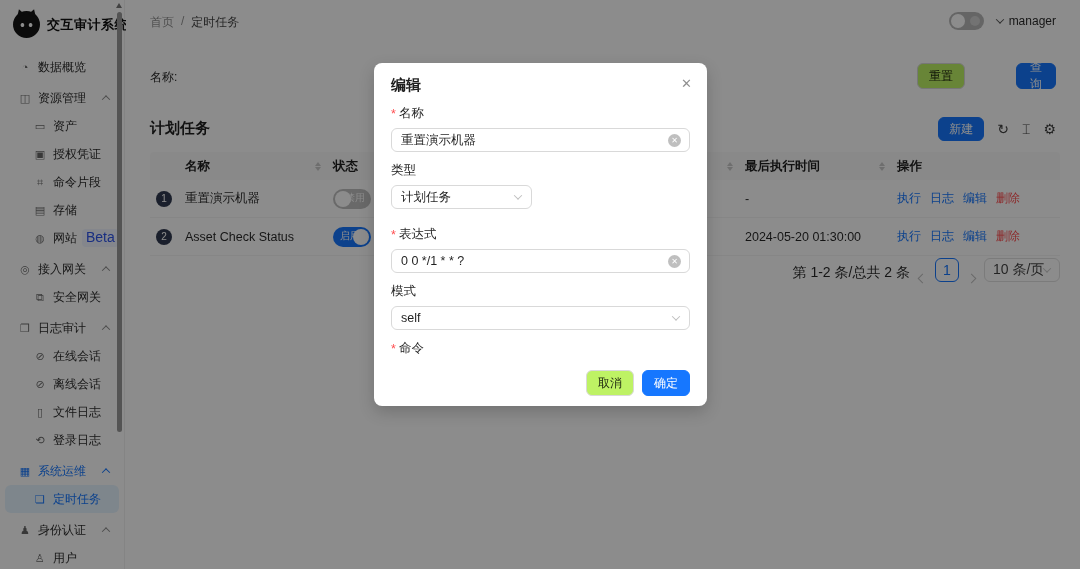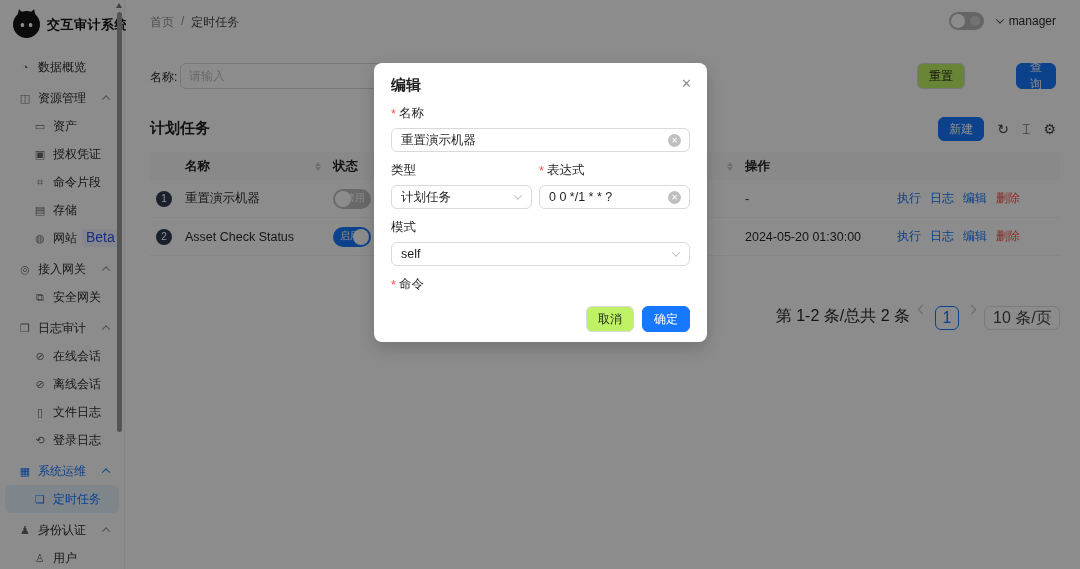--- a/index.html
+++ b/index.html
@@ -81,41 +81,41 @@
   .switch.off { background:rgba(0,0,0,.25); }
   .switch.on { background:#1677ff; }
   .switch .knob { position:absolute; top:2px; width:16px; height:16px; border-radius:50%; background:#fff; }
   .switch.off .knob { left:2px; } .switch.on .knob { right:2px; }
   .switch .sw-label { position:absolute; top:3.5px; line-height:1.2; }
   .switch.off .sw-label { right:6px; color:rgba(255,255,255,.95); }
   .switch.on .sw-label { left:7px; }
   .alink { font-size:12px; color:#1677ff; cursor:pointer; }
   .alink.danger { color:#ff4d4f; }
 
-  .pagination { position:absolute; right:20px; top:258px; display:flex; align-items:flex-start; gap:9px; font-size:16px; color:rgba(0,0,0,.85);margin-top:48px; }
+  .pagination { position:absolute; right:20px; top:258px; display:flex; align-items:flex-end; gap:9px; font-size:14px; color:rgba(0,0,0,.85); }
   .pg-arrow { width:7px; height:7px; border-right:1.5px solid rgba(0,0,0,.25); border-bottom:1.5px solid rgba(0,0,0,.25); cursor:pointer; }
   .pg-arrow.prev { transform:rotate(135deg); }
   .pg-arrow.next { transform:rotate(-45deg); }
   .pg-cur { width:24px; height:24px; border:1px solid #1677ff; border-radius:6px; color:#1677ff; display:flex; align-items:center; justify-content:center; background:#fff; cursor:pointer; }
   .pg-sizer { position:relative; width:76px; height:24px; border:1px solid #e0e0e0; border-radius:6px; display:flex; align-items:center; padding-left:8px; color:rgba(0,0,0,.75); cursor:pointer; }
   .pg-sizer .chev-down { position:absolute; right:9px; border-color:#c9c9c9; }
 
   
   .mask { position:absolute; inset:0; background:rgba(0,0,0,.45); z-index:10; }
   .modal { position:absolute; left:374px; top:63px; width:333px; z-index:20; background:#fff; border-radius:8px; box-shadow:0 6px 16px rgba(0,0,0,.18); padding:13px 17px 10px 17px; }
   .m-head { position:relative; margin-bottom:9px; }
   .m-title { font-size:15px; font-weight:bold; color:rgba(0,0,0,.88); }
   .m-close { position:absolute; right:-2px; top:0; font-size:13px; color:rgba(0,0,0,.45); cursor:pointer; line-height:1.2; }
   .m-label { display:flex; align-items:center; gap:3px; font-size:12.5px; color:rgba(0,0,0,.88); margin:10px 0 6px; }
   .req { color:#ff4d4f; font-size:12.5px; }
   .m-input, .m-select { position:relative; width:100%; height:24px; border:1px solid #d9d9d9; border-radius:6px; display:flex; align-items:center; padding:0 9px; font-size:12.5px; color:rgba(0,0,0,.88); background:#fff; }
   .m-input input { border:none; outline:none; width:100%; font-size:12.5px; color:rgba(0,0,0,.88); font-family:inherit; background:transparent; }
   .clear-ico { position:absolute; right:8px; width:13px; height:13px; border-radius:50%; background:rgba(0,0,0,.25); color:#fff; font-size:8px; display:flex; align-items:center; justify-content:center; cursor:pointer; }
   .m-select .chev-down { position:absolute; right:10px; border-color:#bfbfbf; }
-  .m-row { display:flex; gap:7px; }
+  .m-row { display:flex; gap:7px;flex-direction:column; }
   .m-col-type { width:141px; flex:0 0 auto; }
   .m-col-expr { flex:1; }
   .m-textarea { width:100%; height:52px; border:1px solid #d9d9d9; border-radius:6px; font-size:12.5px; color:rgba(0,0,0,.88); padding:4px 9px; resize:none; font-family:inherit; outline:none;
       background-image:linear-gradient(135deg, transparent 0 4px, #c9c9c9 4px 5px, transparent 5px 8px, #c9c9c9 8px 9px, transparent 9px);
       background-repeat:no-repeat; background-position:right bottom; background-size:11px 11px; }
   .m-footer { display:flex; justify-content:flex-end; gap:8px; margin-top:13px; }
 </style>
 </head>
 <body>
 
@@ -224,21 +224,20 @@
         </div>
         <div class="user-wrap">
           <span class="chev-down"></span>
           <span class="user-name">manager</span>
         </div>
       </div>
     </div>
 
     <div class="filterbar">
       <span class="f-label">名称:</span>
-      <input class="f-input" placeholder="请输入" style="">
       <button class="btn f-reset">重置</button>
       <button class="btn primary f-query">查询</button>
     </div>
 
     <div class="page-title">计划任务</div>
     <div class="toolbar">
       <button class="btn primary new">新建</button>
       <span class="tool-ico">↻</span>
       <span class="tool-ico">⌶</span>
       <span class="tool-ico">⚙</span>
@@ -256,20 +255,27 @@
         </div>
         <div class="c-status">
           <span>状态</span>
         </div>
         <div class="c-hidden">
           <span class="sorter">
               <i class="up"></i>
               <i class="dn"></i>
             </span>
         </div>
+        <div class="c-last">
+          <span>最后执行时间</span>
+          <span class="sorter">
+              <i class="up"></i>
+              <i class="dn"></i>
+            </span>
+        </div>
         <div class="c-op">
           <span>操作</span>
         </div>
       </div>
 
       <div class="trow tbody-row">
         <div class="c-index">
             <span class="idx-badge">1</span>
           </div>
         <div class="c-name">

